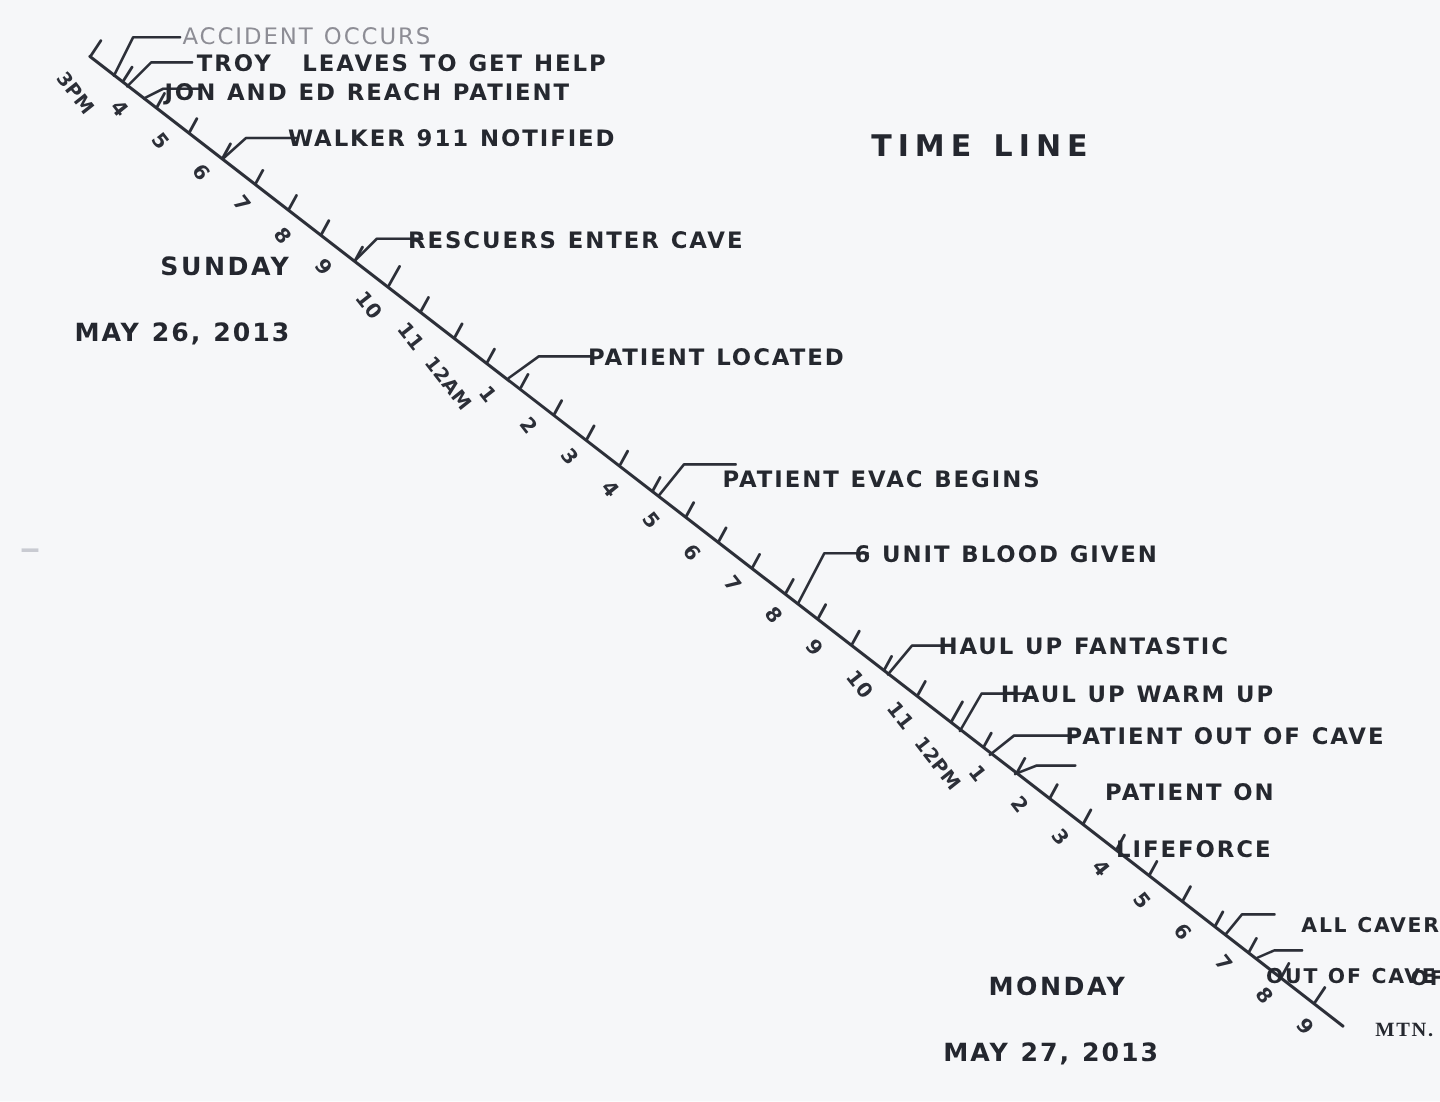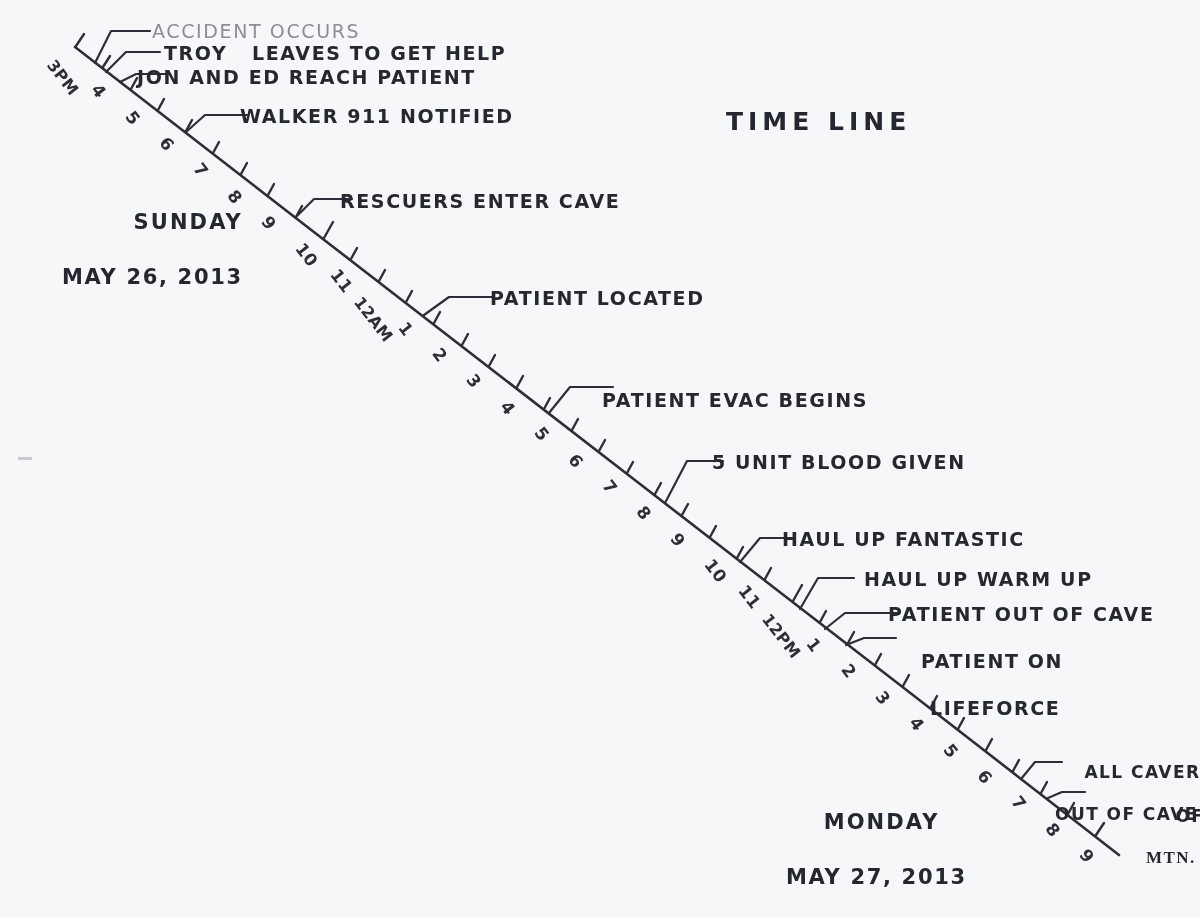--- a/index.html
+++ b/index.html
@@ -176,25 +176,25 @@
   <div class="hand evt" style="left:137px; top:66px;">JON AND ED REACH PATIENT</div>
 
   <div class="hand evt" style="left:240px; top:105px;">WALKER 911 NOTIFIED</div>
 
   <div class="hand evt" style="left:340px; top:190px;text-align:right;">RESCUERS ENTER CAVE</div>
 
   <div class="hand evt" style="left:490px; top:287px;">PATIENT LOCATED</div>
 
   <div class="hand evt" style="left:602px; top:377px;margin-top:12px;">PATIENT EVAC BEGINS</div>
 
-  <div class="hand evt" style="left:712px; top:451px;">5 UNIT BLOOD GIVEN</div>
+  <div class="hand evt" style="left:712px; top:451px;">6 UNIT BLOOD GIVEN</div>
 
   <div class="hand evt" style="left:782px; top:528px;">HAUL UP FANTASTIC</div>
 
-  <div class="hand evt" style="left:864px; top:568px;">HAUL UP WARM UP</div>
+  <div class="hand evt" style="left:834px; top:568px;">HAUL UP WARM UP</div>
 
   <div class="hand evt" style="left:888px; top:628px;">
     <span>PATIENT ON</span>
     <span class="l2" style="margin-left:42px;">LIFEFORCE</span>
   </div>
 
   <div class="hand evt" style="left:888px; top:603px;">PATIENT OUT OF CAVE</div>
 
   <div class="hand evt small" style="left:1055px; top:742px;">
     <span>ALL CAVERS</span>

